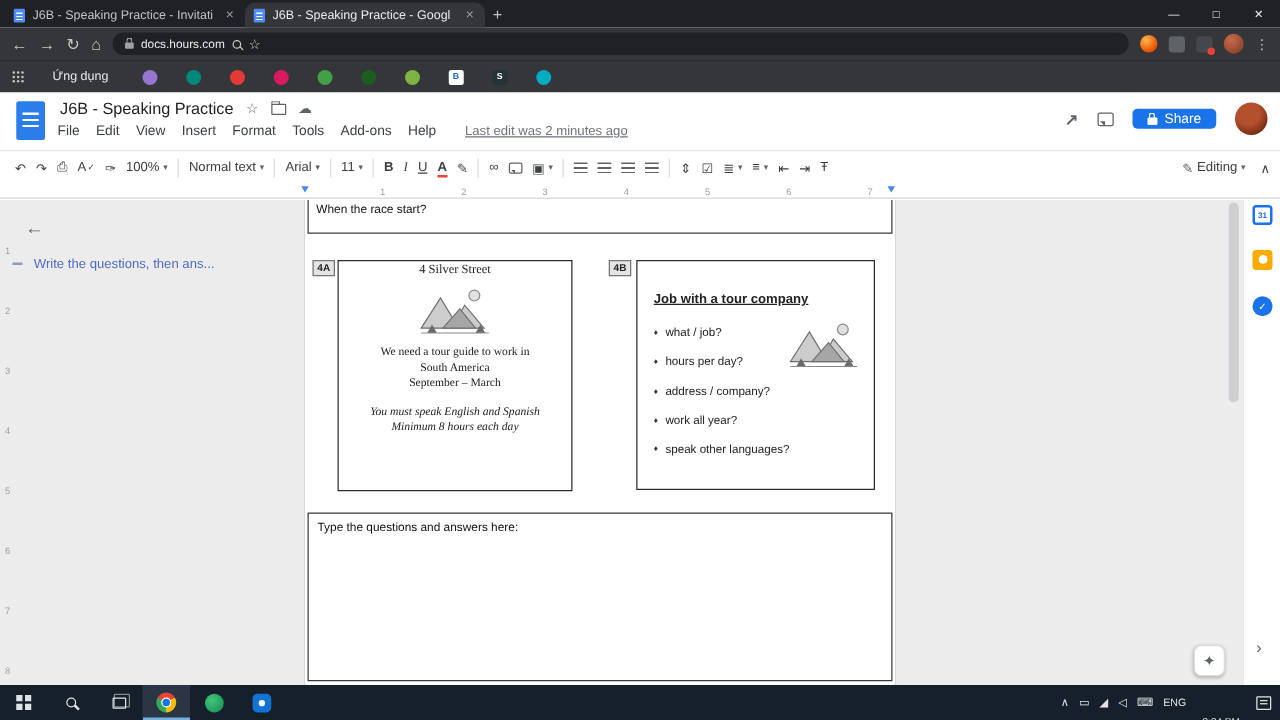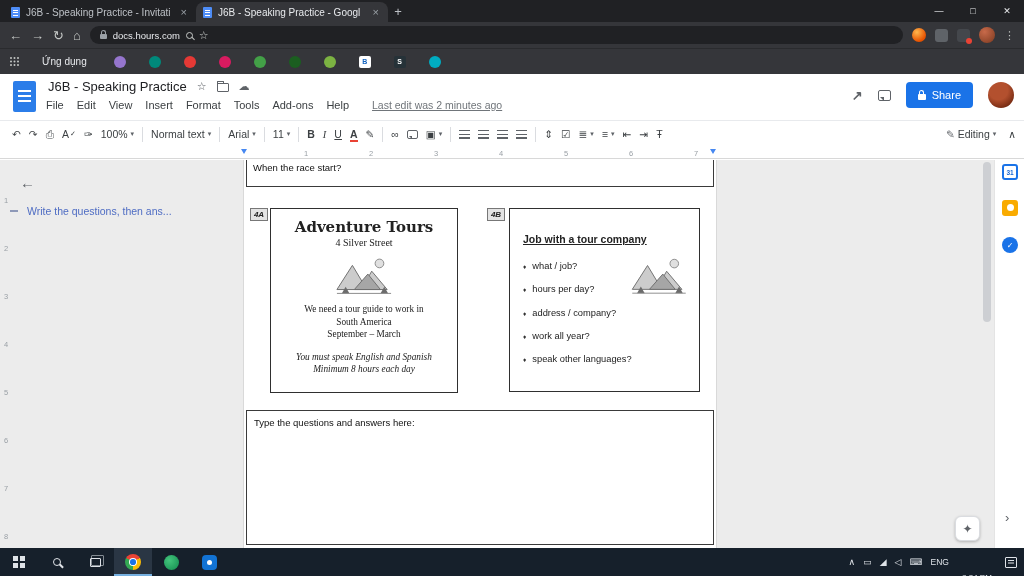--- a/index.html
+++ b/index.html
@@ -60,21 +60,21 @@
   .doc-title { font-size:13px; color:#202124; }
   .hdr-ic { color:#5f6368; font-size:11px; }
   .folder-ic { width:12px; height:9px; border:1.2px solid #5f6368; border-radius:1px; position:relative; margin-top:2px; }
   .folder-ic::before { content:''; position:absolute; top:-3px; left:-1px; width:5px; height:2px; border:1.2px solid #5f6368; border-bottom:none; border-radius:1px 1px 0 0; }
   .menu-row { position:absolute; left:46px; top:25px; display:flex; gap:13px; font-size:11px; color:#3c4043; }
   .last-edit { margin-left:10px; color:#70757a; text-decoration:underline; font-size:10.5px; }
   .header-right { position:absolute; right:10px; top:8px; display:flex; align-items:center; gap:15px; }
   .activity-ic { color:#5f6368; font-size:13px; font-weight:bold; }
   .bubble-icon { width:13px; height:11px; border:1.5px solid #5f6368; border-radius:2px; position:relative; }
   .bubble-icon::after { content:''; position:absolute; left:1.5px; bottom:-5px; width:0; height:0; border:4px solid transparent; border-top-color:#5f6368; border-right-width:0; }
-  .share-btn { height:26px; background:#1a73e8; color:#fff; border-radius:4px; display:flex; align-items:center; gap:6px; padding:0 12px; font-size:11px; }
+  .share-btn { height:16px; background:#1a73e8; color:#fff; border-radius:4px; display:flex; align-items:center; gap:6px; padding:0 12px; font-size:11px; }
   .share-lock { width:8px; height:6px; background:#fff; border-radius:1px; position:relative; margin-top:3px; }
   .share-lock::before { content:''; position:absolute; top:-4px; left:1.5px; width:3px; height:4px; border:1.2px solid #fff; border-bottom:none; border-radius:3px 3px 0 0; }
   .avatar-lg { width:26px; height:26px; border-radius:50%; background:radial-gradient(circle at 40% 32%,#b3502e 0 40%,#7a2d14 75%,#5c1f0c); }
 
   
   .docs-toolbar { position:absolute; top:120px; left:0; right:0; height:27px; background:#fff; border-top:1px solid #e8eaed; display:flex; align-items:center; gap:8px; padding:0 12px; font-size:10.5px; color:#3c4043; }
   .tbtn { display:flex; align-items:center; gap:3px; font-style:normal; }
   .tbtn i { font-style:normal; }
   .caret { font-size:7px; color:#5f6368; }
   .sep { width:1px; height:15px; background:#dadce0; }
@@ -96,21 +96,21 @@
   
   .main { position:absolute; top:160px; bottom:28px; left:0; right:0; background:#ececec; }
   .vruler span { position:absolute; left:4px; font-size:7.5px; color:#9aa0a6; }
   .outline-back { position:absolute; left:20px; top:14px; font-size:15px; color:#5f6368; }
   .outline-item { position:absolute; left:10px; top:45px; display:flex; align-items:center; gap:9px; font-size:10.5px; color:#4e6cc3; }
   .outline-dash { width:8px; height:2px; background:#8e99b8; }
 
   .page { position:absolute; left:243px; top:0; width:474px; height:100%; background:#fff; border-left:1px solid #d9d9d9; border-right:1px solid #d9d9d9; overflow:hidden; }
   .topbox { position:absolute; left:2px; right:2px; top:-10px; height:37px; border:1px solid #3a3a3a; }
   .topbox span { position:absolute; left:6px; top:11px; font-size:9.5px; color:#111; }
-  .card-label { position:absolute; width:18px; height:13px; background:#e4e4e4; border:1px solid #777; display:flex; align-items:center; justify-content:center; font-size:8px; font-weight:bold; color:#222;font-style:italic; }
+  .card-label { position:absolute; width:18px; height:13px; background:#e4e4e4; border:1px solid #777; display:flex; align-items:center; justify-content:center; font-size:8px; font-weight:bold; color:#222; }
   .lab-a { left:6px; top:48px; } .lab-b { left:243px; top:48px; }
   .card { position:absolute; top:48px; height:185px; border:1.5px solid #2f2f2f; background:#fff; }
   .card-a { left:26px; width:188px; text-align:center; font-family:"Liberation Serif",serif; color:#222; }
   .ca-title { margin-top:9px; font-size:15px; font-weight:bold; font-family:"DejaVu Serif","Liberation Serif",serif; }
   .ca-sub { font-size:10px; margin-top:1px; }
   .ca-img { width:58px; height:44px; margin:6px auto 5px; display:block; }
   .ca-line { font-size:9.3px; line-height:12.5px; }
   .ca-note1 { margin-top:10px; font-style:italic; font-size:9.3px; line-height:12.5px; }
   .ca-note2 { font-style:italic; font-size:9.3px; line-height:12.5px; }
   .card-b { left:265px; width:191px; height:184px; color:#222; }
@@ -342,21 +342,20 @@
     </div>
 
     <div class="page">
 
       <div class="topbox">
         <span>When the race start?</span>
       </div>
 
       <div class="card-label lab-a">4A</div>
       <div class="card card-a">
-        <div class="ca-title">Adventure Tours</div>
         <div class="ca-sub">4 Silver Street</div>
         <svg class="ca-img" viewBox="0 0 60 44" xmlns="http://www.w3.org/2000/svg">
           <circle cx="46" cy="9" r="4.5" fill="#e0e0e0" stroke="#8a8a8a" stroke-width="1"></circle>
           <path d="M2 36 L18 11 L30 31 L38 17 L54 36 Z" fill="#cccccc" stroke="#6f6f6f" stroke-width="1"></path>
           <path d="M20 36 L34 20 L47 36 Z" fill="#a6a6a6" stroke="#6f6f6f" stroke-width="1"></path>
           <path d="M7 40 l4 -7 4 7 z" fill="#6b6b6b"></path>
           <path d="M47 40 l4 -7 4 7 z" fill="#6b6b6b"></path>
           <line x1="2" y1="40" x2="58" y2="40" stroke="#8a8a8a" stroke-width="1"></line>
         </svg>
         <div class="ca-line">We need a tour guide to work in</div>

